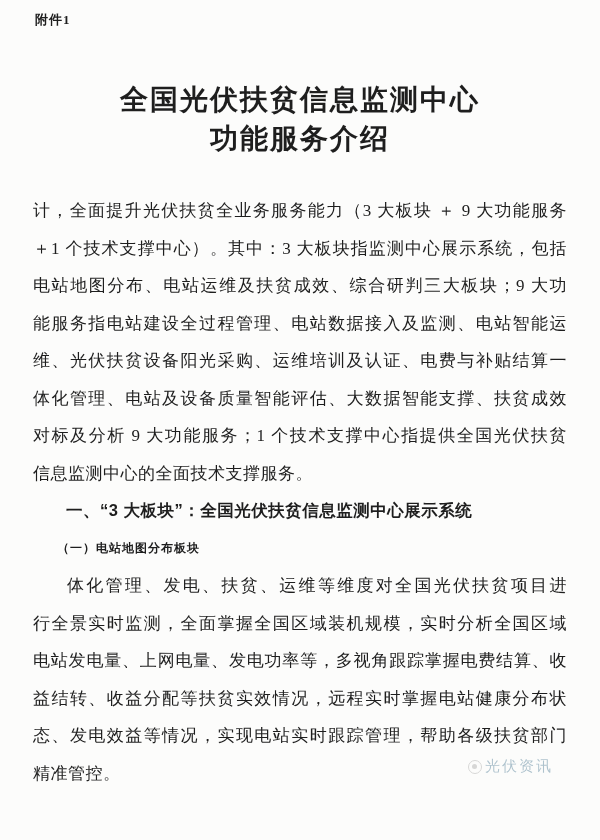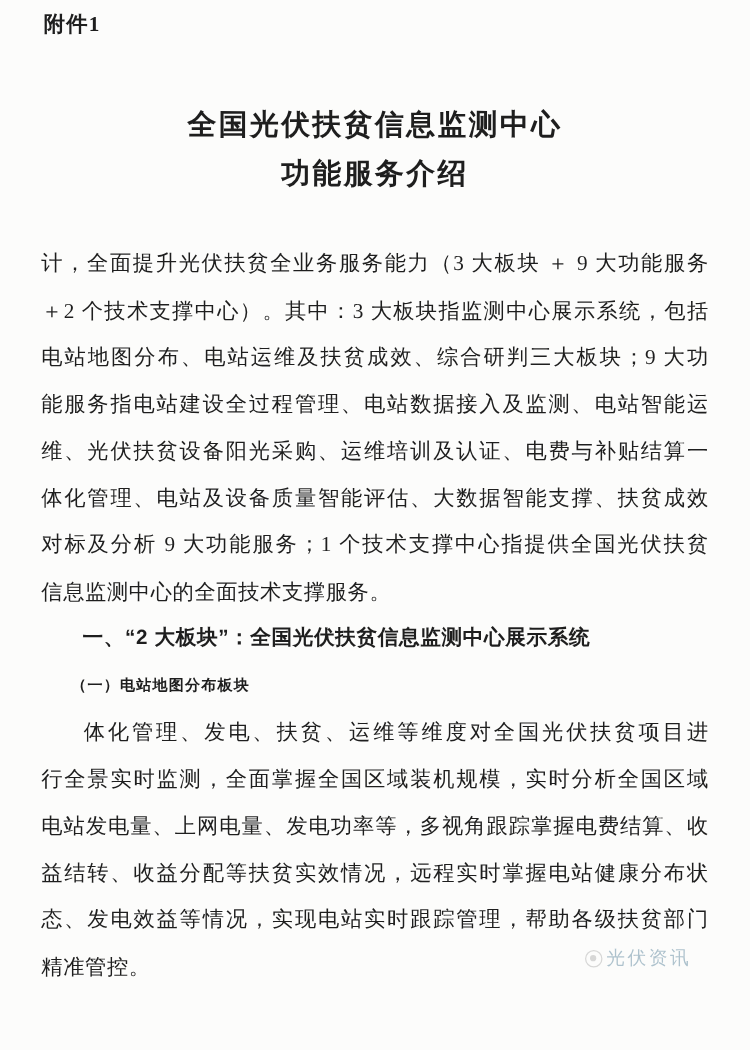--- a/index.html
+++ b/index.html
@@ -11,34 +11,34 @@
     margin: 0 auto;
     background: #fcfcfb;
     overflow: hidden;
     color: #1e1e1e;
     font-family: "Liberation Serif", "DejaVu Serif", serif;
   }
   .attachment-label {
     position: absolute;
     top: 8px;
     left: 35px;
-    font-size: 17px;
+    font-size: 13px;
     font-weight: bold;
     letter-spacing: 1px;
     line-height: 24px;
   }
   .doc-title {
     position: absolute;
     top: 80px;
     left: 0;
     width: 100%;
     text-align: center;
   }
   .doc-title .t-line {
-    font-size: 23px;
+    font-size: 28px;
     font-weight: bold;
     line-height: 39px;
     letter-spacing: 2px;
   }
   .body-block {
     position: absolute;
     top: 192px;
     left: 33px;
     width: 534px;
   }
@@ -121,30 +121,30 @@
 
   <div class="doc-title">
     <div class="t-line">全国光伏扶贫信息监测中心</div>
     <div class="t-line">功能服务介绍</div>
   </div>
 
   <div class="body-block">
 
     <div>
       <div class="line">计，全面提升光伏扶贫全业务服务能力（3 大板块 ＋ 9 大功能服务</div>
-      <div class="line">＋2 个技术支撑中心）。其中：3 大板块指监测中心展示系统，包括</div>
+      <div class="line">＋1 个技术支撑中心）。其中：3 大板块指监测中心展示系统，包括</div>
       <div class="line">电站地图分布、电站运维及扶贫成效、综合研判三大板块；9 大功</div>
       <div class="line">能服务指电站建设全过程管理、电站数据接入及监测、电站智能运</div>
       <div class="line">维、光伏扶贫设备阳光采购、运维培训及认证、电费与补贴结算一</div>
       <div class="line">体化管理、电站及设备质量智能评估、大数据智能支撑、扶贫成效</div>
       <div class="line">对标及分析 9 大功能服务；1 个技术支撑中心指提供全国光伏扶贫</div>
       <div class="line last">信息监测中心的全面技术支撑服务。</div>
     </div>
 
-    <div class="sec-heading">一、“2 大板块”：全国光伏扶贫信息监测中心展示系统</div>
+    <div class="sec-heading">一、“3 大板块”：全国光伏扶贫信息监测中心展示系统</div>
     <div class="sub-heading">（一）电站地图分布板块</div>
 
     <div>
       <div class="line first">体化管理、发电、扶贫、运维等维度对全国光伏扶贫项目进</div>
       <div class="line">行全景实时监测，全面掌握全国区域装机规模，实时分析全国区域</div>
       <div class="line">电站发电量、上网电量、发电功率等，多视角跟踪掌握电费结算、收</div>
       <div class="line">益结转、收益分配等扶贫实效情况，远程实时掌握电站健康分布状</div>
       <div class="line">态、发电效益等情况，实现电站实时跟踪管理，帮助各级扶贫部门</div>
       <div class="line last">精准管控。</div>
     </div>

